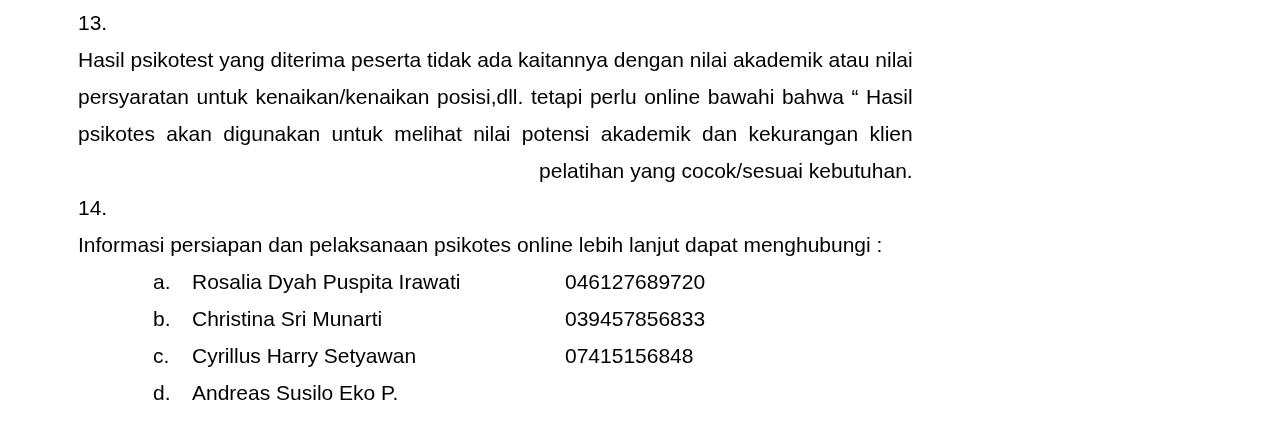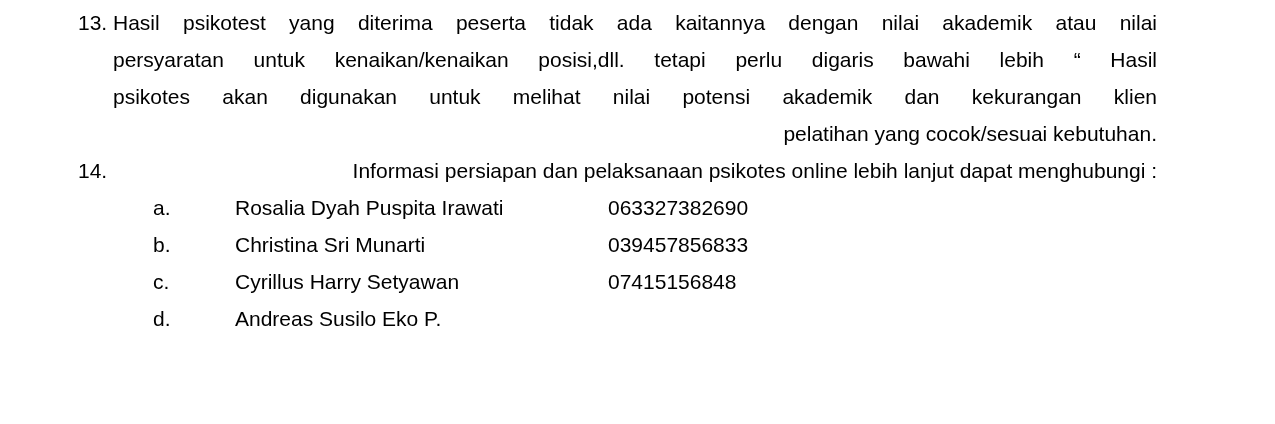--- a/index.html
+++ b/index.html
@@ -15,20 +15,21 @@
     font-size: 21px;
     color: #000000;
   }
   .doc {
     padding: 4px 118px 0 78px;
     line-height: 37px;
   }
   .list-item {
     display: flex;
     align-items: flex-start;
+    flex-direction: column;
   }
   .num {
     flex: 0 0 35px;
     width: 35px;
   }
   .item-body {
     flex: 1 1 auto;
     min-width: 0;
   }
   
@@ -50,51 +51,50 @@
     display: flex;
     align-items: flex-start;
   }
   .c-letter {
     flex: 0 0 39px;
     width: 39px;
   }
   .c-name {
     flex: 0 0 373px;
     width: 373px;
-    margin-left: 43px;
   }
   .c-phone {
     flex: 1 1 auto;
   }
 </style>
 </head>
 <body>
 
 <div class="doc">
 
   <div class="list-item">
     <span class="num">13.</span>
     <div class="item-body">
       <div class="jl"><span>Hasil psikotest yang diterima peserta tidak ada kaitannya dengan nilai akademik atau nilai</span></div>
-      <div class="jl"><span>persyaratan untuk kenaikan/kenaikan posisi,dll. tetapi perlu digaris bawahi lebih “ </span><span class="b">Hasil</span></div>
+      <div class="jl"><span>persyaratan untuk kenaikan/kenaikan posisi,dll. tetapi perlu online bawahi bahwa “ </span><span class="b">Hasil</span></div>
       <div class="jl b"><span>psikotes akan digunakan untuk melihat nilai potensi akademik dan  kekurangan klien</span></div>
       <div class="ll b"><span>pelatihan yang cocok/sesuai kebutuhan.</span></div>
     </div>
   </div>
 
   <div class="list-item">
     <span class="num">14.</span>
     <div class="item-body ll"><span>Informasi persiapan dan pelaksanaan psikotes online lebih lanjut dapat menghubungi :</span></div>
   </div>
 
   <div class="contacts">
     <div class="contact-row">
       <span class="c-letter">a.</span>
       <span class="c-name">Rosalia Dyah Puspita Irawati</span>
-      <span class="c-phone">063327382690</span>
+      <span class="c-phone">046127689720</span>
     </div>
     <div class="contact-row">
       <span class="c-letter">b.</span>
       <span class="c-name">Christina Sri Munarti</span>
       <span class="c-phone">039457856833</span>
     </div>
     <div class="contact-row">
       <span class="c-letter">c.</span>
       <span class="c-name">Cyrillus Harry Setyawan</span>
       <span class="c-phone">07415156848</span>

